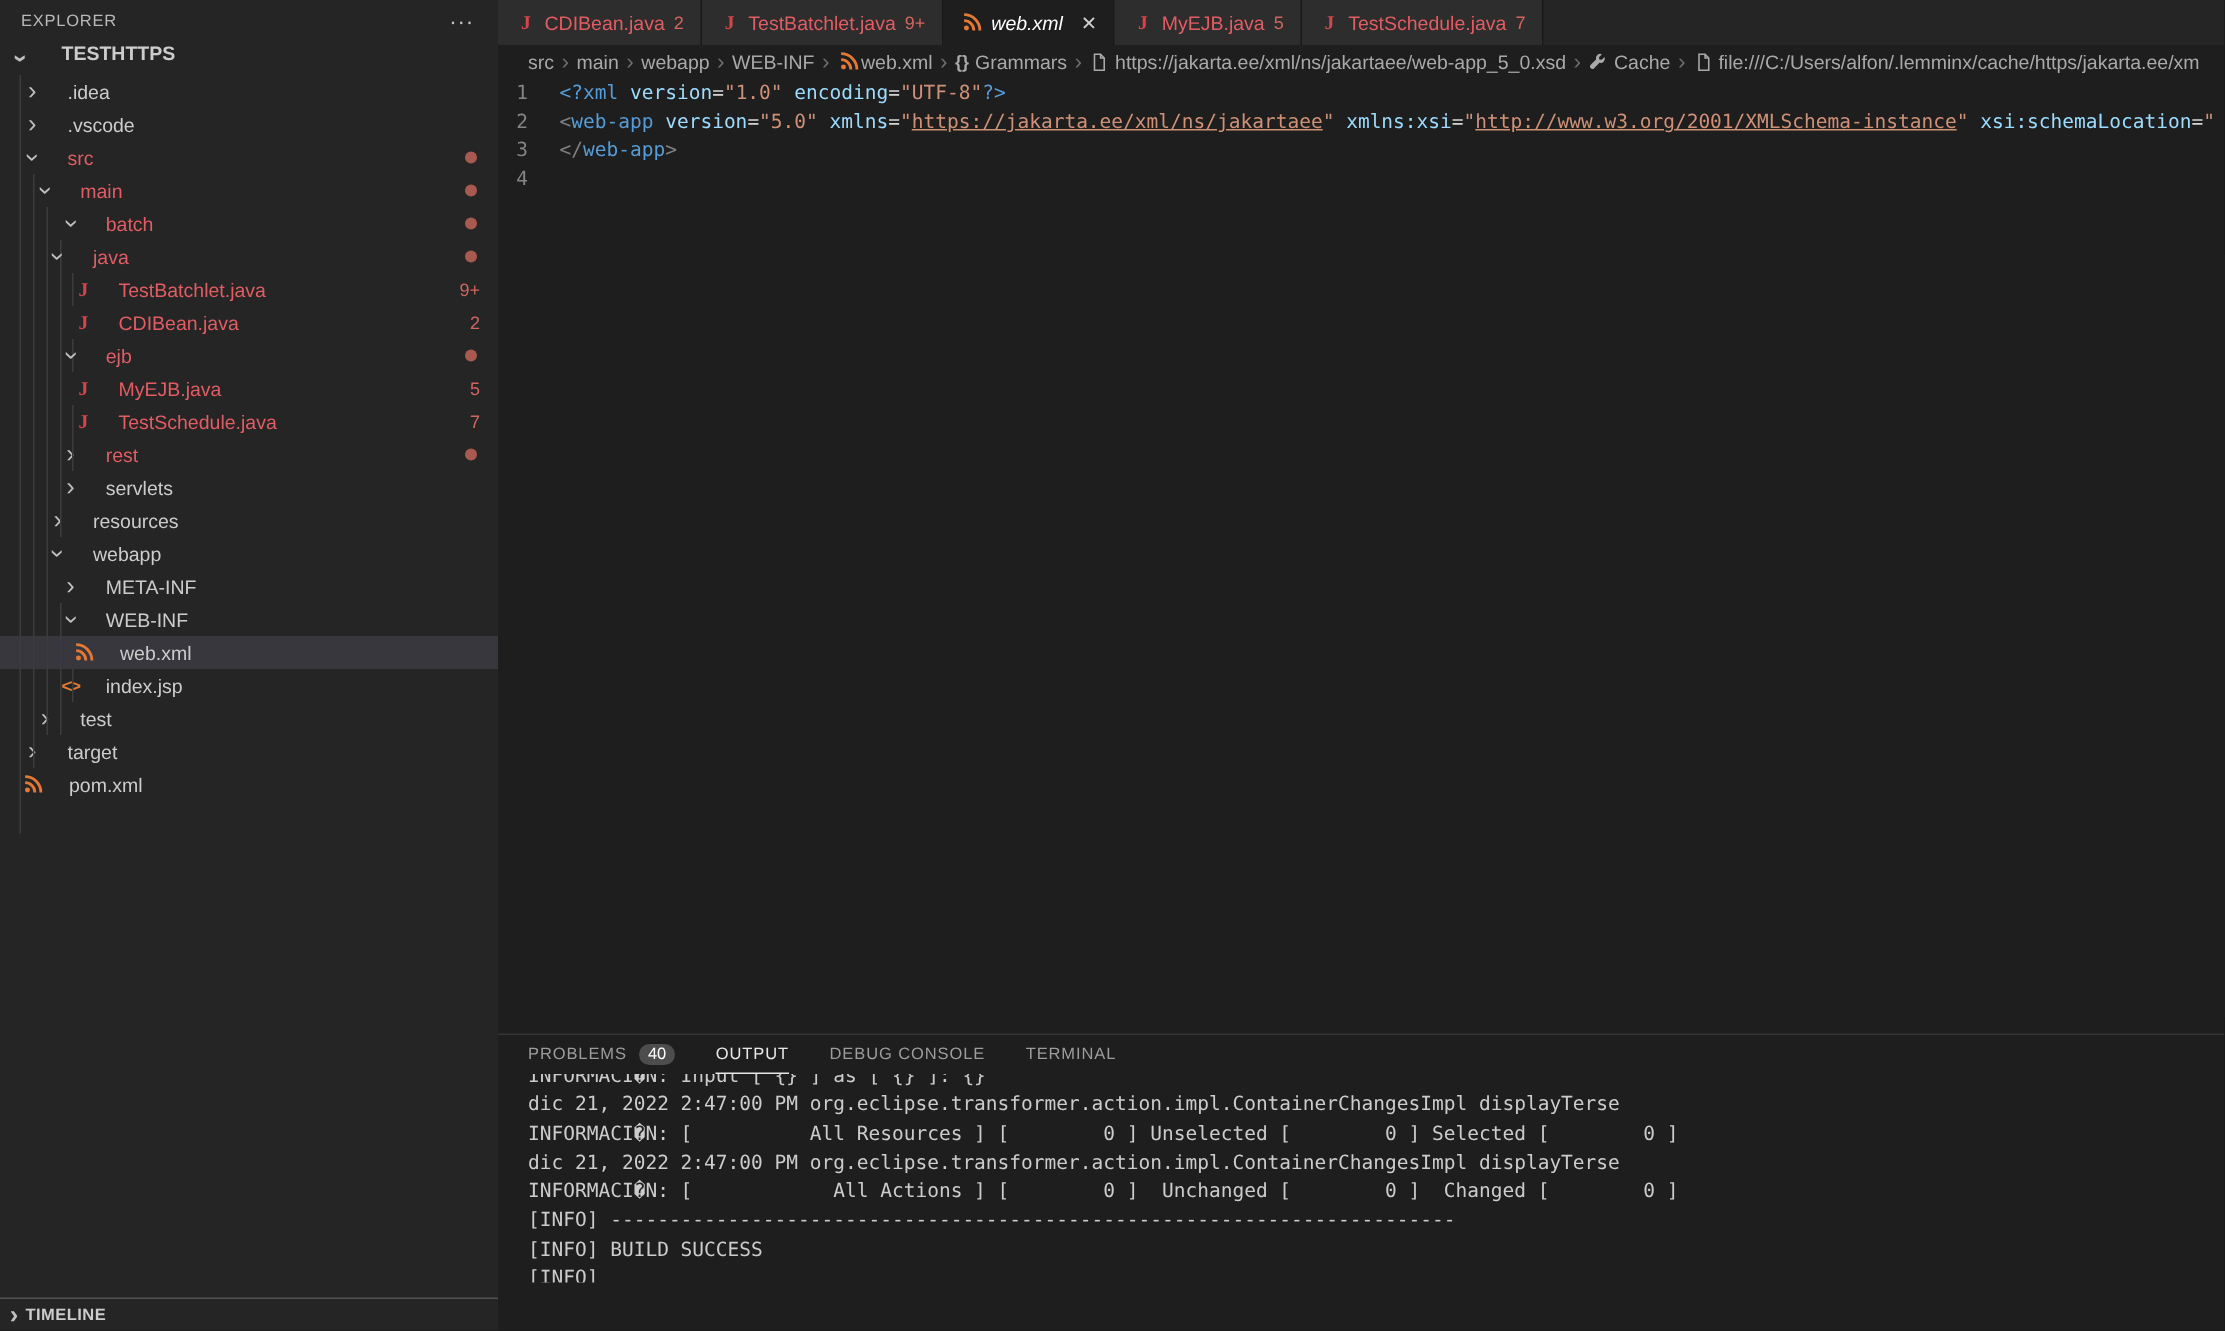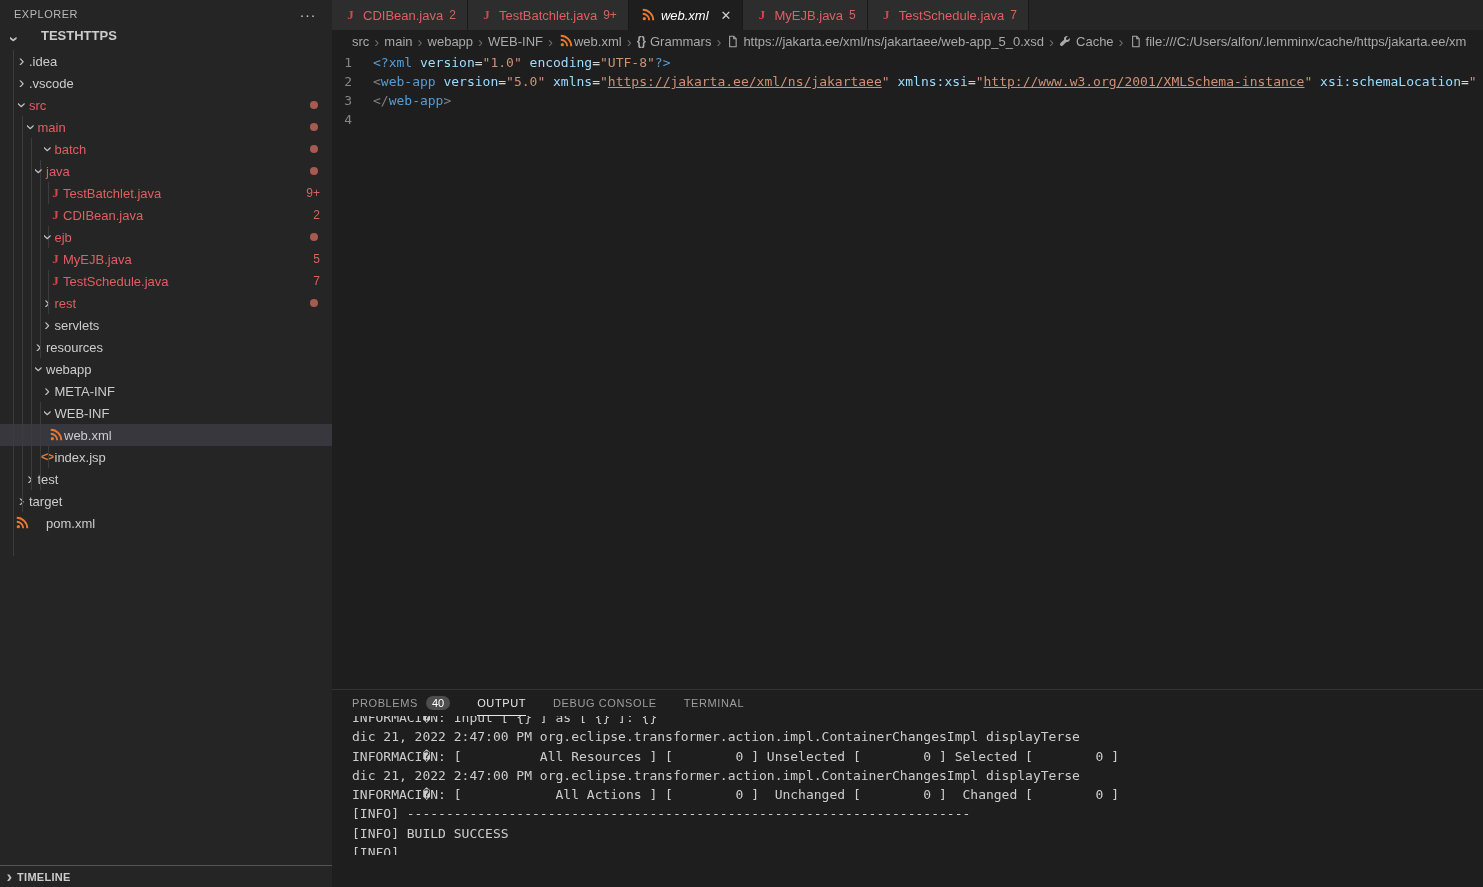--- a/index.html
+++ b/index.html
@@ -15,21 +15,21 @@
   .more { color:#c5c5c5; font-size:15px; cursor:pointer; line-height:1; }
   .section-header { height:22px; display:flex; font-weight:bold;
                     font-size:13px; color:#cccccc; padding-left:2px; cursor:pointer;gap:24px; }
   .chev { display:inline-block; width:15px; text-align:center; font-size:17px; line-height:14px;
           color:#bfbfbf; flex:none; }
   .chev.expanded { transform:rotate(90deg); }
   .tree { position:relative; }
   .guide { position:absolute; width:1px; background:#3c3c3c; }
   .tree-row { height:22px; display:flex; align-items:center; cursor:pointer; white-space:nowrap; }
   .tree-row.selected { background:var(--selection-bg); }
-  .row-label { margin-left:0; }
+  .row-label { margin-left:16px; }
   .row-label.error { color:var(--error-red); }
   .spacer { flex:1; }
   .dot { width:8px; height:8px; border-radius:50%; background:var(--dot-badge); margin-right:14px; flex:none; }
   .count { color:var(--count-badge); font-size:12px; margin-right:12px; }
   .ic-java { color:var(--icon-red); font-weight:bold; font-size:13px; width:15px; text-align:center;
              display:inline-block; flex:none; font-family:"Liberation Serif", serif; }
   .ic-jsp  { color:var(--icon-orange); font-weight:bold; font-size:12px; width:15px; text-align:center;
              display:inline-block; letter-spacing:-1px; flex:none; }
   .ic-svg  { width:16px; display:inline-flex; justify-content:center; align-items:center; flex:none; }
   .ic-braces { color:#a9a9a9; font-size:12px; font-weight:bold; margin-right:4px; }
@@ -218,21 +218,21 @@
         <div class="tree-row" style="padding-left: 22.5px;">
           <span class="chev">›</span>
           <span class="row-label">test</span>
           <span class="spacer"></span>
         </div>
         <div class="tree-row" style="padding-left: 14px;">
           <span class="chev">›</span>
           <span class="row-label">target</span>
           <span class="spacer"></span>
         </div>
-        <div class="tree-row" style="padding-left: 14px; gap: 16px;">
+        <div class="tree-row" style="padding-left: 14px;">
           <span class="ic-svg">
             <svg width="14" height="14" viewBox="0 0 16 16">
               <circle cx="3.8" cy="12.2" r="1.9" fill="#e37933"></circle>
               <path d="M2 6.6a7.4 7.4 0 0 1 7.4 7.4" stroke="#e37933" stroke-width="2.2" fill="none"></path>
               <path d="M2 2a12 12 0 0 1 12 12" stroke="#e37933" stroke-width="2.2" fill="none"></path>
             </svg>
           </span>
           <span class="row-label">pom.xml</span>
           <span class="spacer"></span>
         </div>

